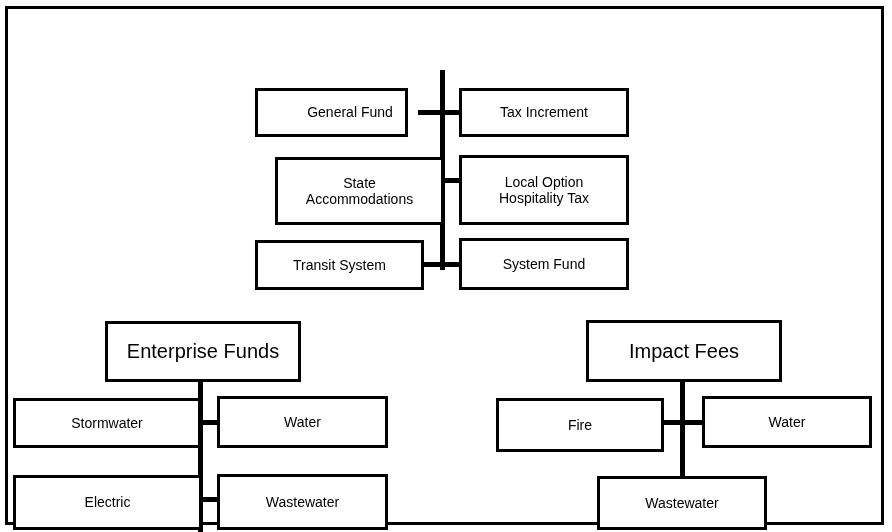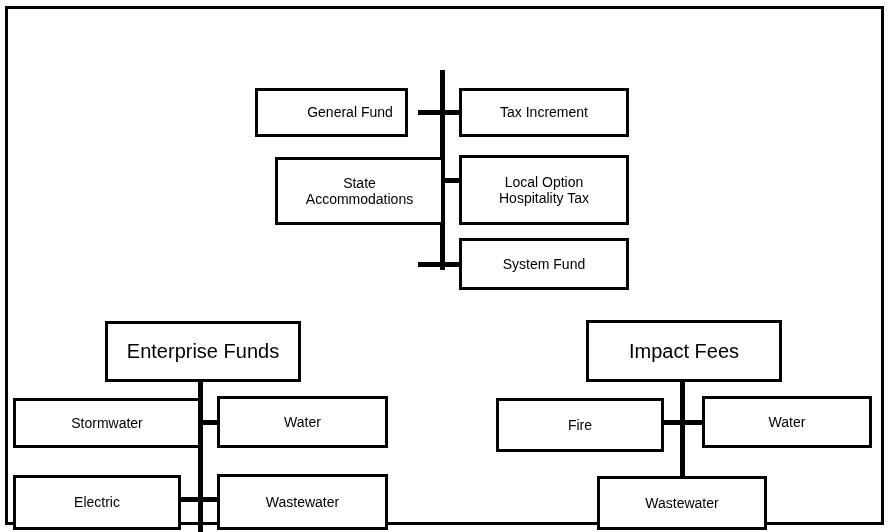--- a/index.html
+++ b/index.html
@@ -82,20 +82,23 @@
   <div class="node leaf" style="left:255px; top:157px; width:169px; height:68px;margin-left:20px;">
     <span class="node-label">State
 Accommodations</span>
   </div>
 
   <div class="node leaf" style="left:459px; top:155px; width:170px; height:70px;">
     <span class="node-label">Local Option
 Hospitality Tax</span>
   </div>
 
+  <div class="node leaf" style="left:255px; top:240px; width:169px; height:50px;">
+    <span class="node-label">Transit System</span>
+  </div>
 
   <div class="node leaf" style="left:459px; top:238px; width:170px; height:52px;">
     <span class="node-label">System Fund</span>
   </div>
 
   <div class="conn" style="left:198px; top:378px; width:5px; height:154px;"></div>
   <div class="conn" style="left:176px; top:420px; width:25px; height:5px;"></div>
   <div class="conn" style="left:199px; top:420px; width:22px; height:5px;"></div>
   <div class="conn" style="left:176px; top:497px; width:25px; height:5px;"></div>
   <div class="conn" style="left:199px; top:497px; width:22px; height:5px;"></div>
@@ -105,21 +108,21 @@
   </div>
 
   <div class="node leaf" style="left:13px; top:398px; width:188px; height:50px;">
     <span class="node-label">Stormwater</span>
   </div>
 
   <div class="node leaf" style="left:217px; top:396px; width:171px; height:52px;">
     <span class="node-label">Water</span>
   </div>
 
-  <div class="node leaf" style="left:13px; top:475px; width:168px; height:55px;">
+  <div class="node leaf" style="left:13px; top:475px; width:189px; height:55px;">
     <span class="node-label">Electric</span>
   </div>
 
   <div class="node leaf" style="left:217px; top:474px; width:171px; height:56px;">
     <span class="node-label">Wastewater</span>
   </div>
 
   <div class="conn" style="left:680px; top:378px; width:5px; height:102px;"></div>
   <div class="conn" style="left:659px; top:420px; width:25px; height:5px;"></div>
   <div class="conn" style="left:681px; top:420px; width:24px; height:5px;"></div>

